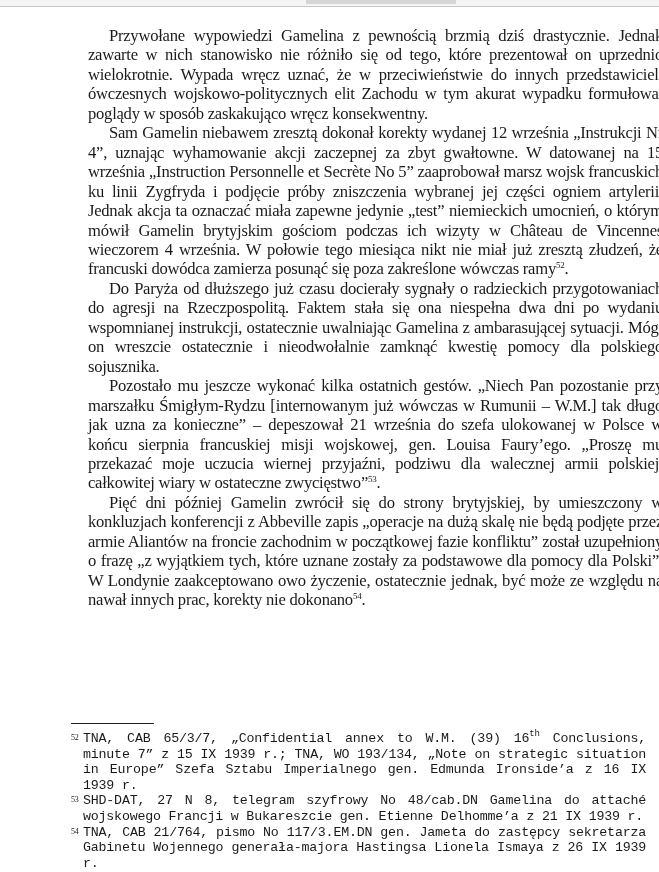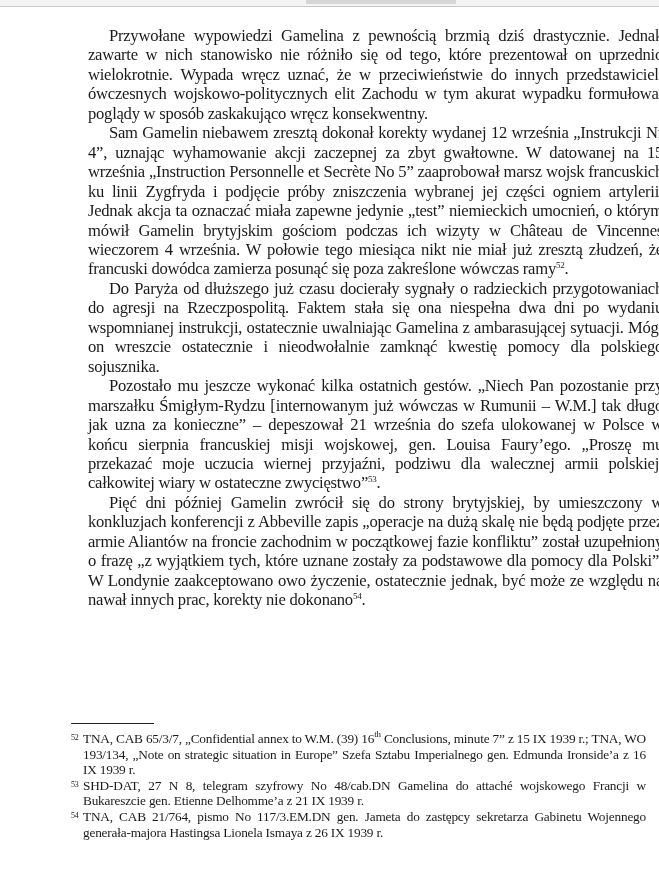--- a/index.html
+++ b/index.html
@@ -37,21 +37,21 @@
   }
   .fn {
     position: relative; padding-left: 12px; margin: 0;
     font-family: "Liberation Serif", "DejaVu Serif", serif;
     font-size: 13.3px; line-height: 15.6px; text-align: justify;
     letter-spacing: -0.2px;
   }
   .fn-num {
     position: absolute; left: 0; top: -1px; font-size: 8px;
   }
-  .fn-text { display: block; }
+  .fn-text { display: block; font-family: Liberation Mono, monospace; }
 </style>
 </head>
 <body>
 
 <div class="hscroll">
   <div class="hscroll-thumb"></div>
 </div>
 
 <div class="page">
   <p class="para"><span>Przywołane wypowiedzi Gamelina z pewnością brzmią dziś drastycznie. Jednak zawarte w nich stanowisko nie różniło się od tego, które prezentował on uprzednio wielokrotnie. Wypada wręcz uznać, że w przeciwieństwie do innych przedstawicieli ówczesnych wojskowo-politycznych elit Zachodu w tym akurat wypadku formułował poglądy w sposób zaskakująco wręcz konsekwentny.</span></p>

